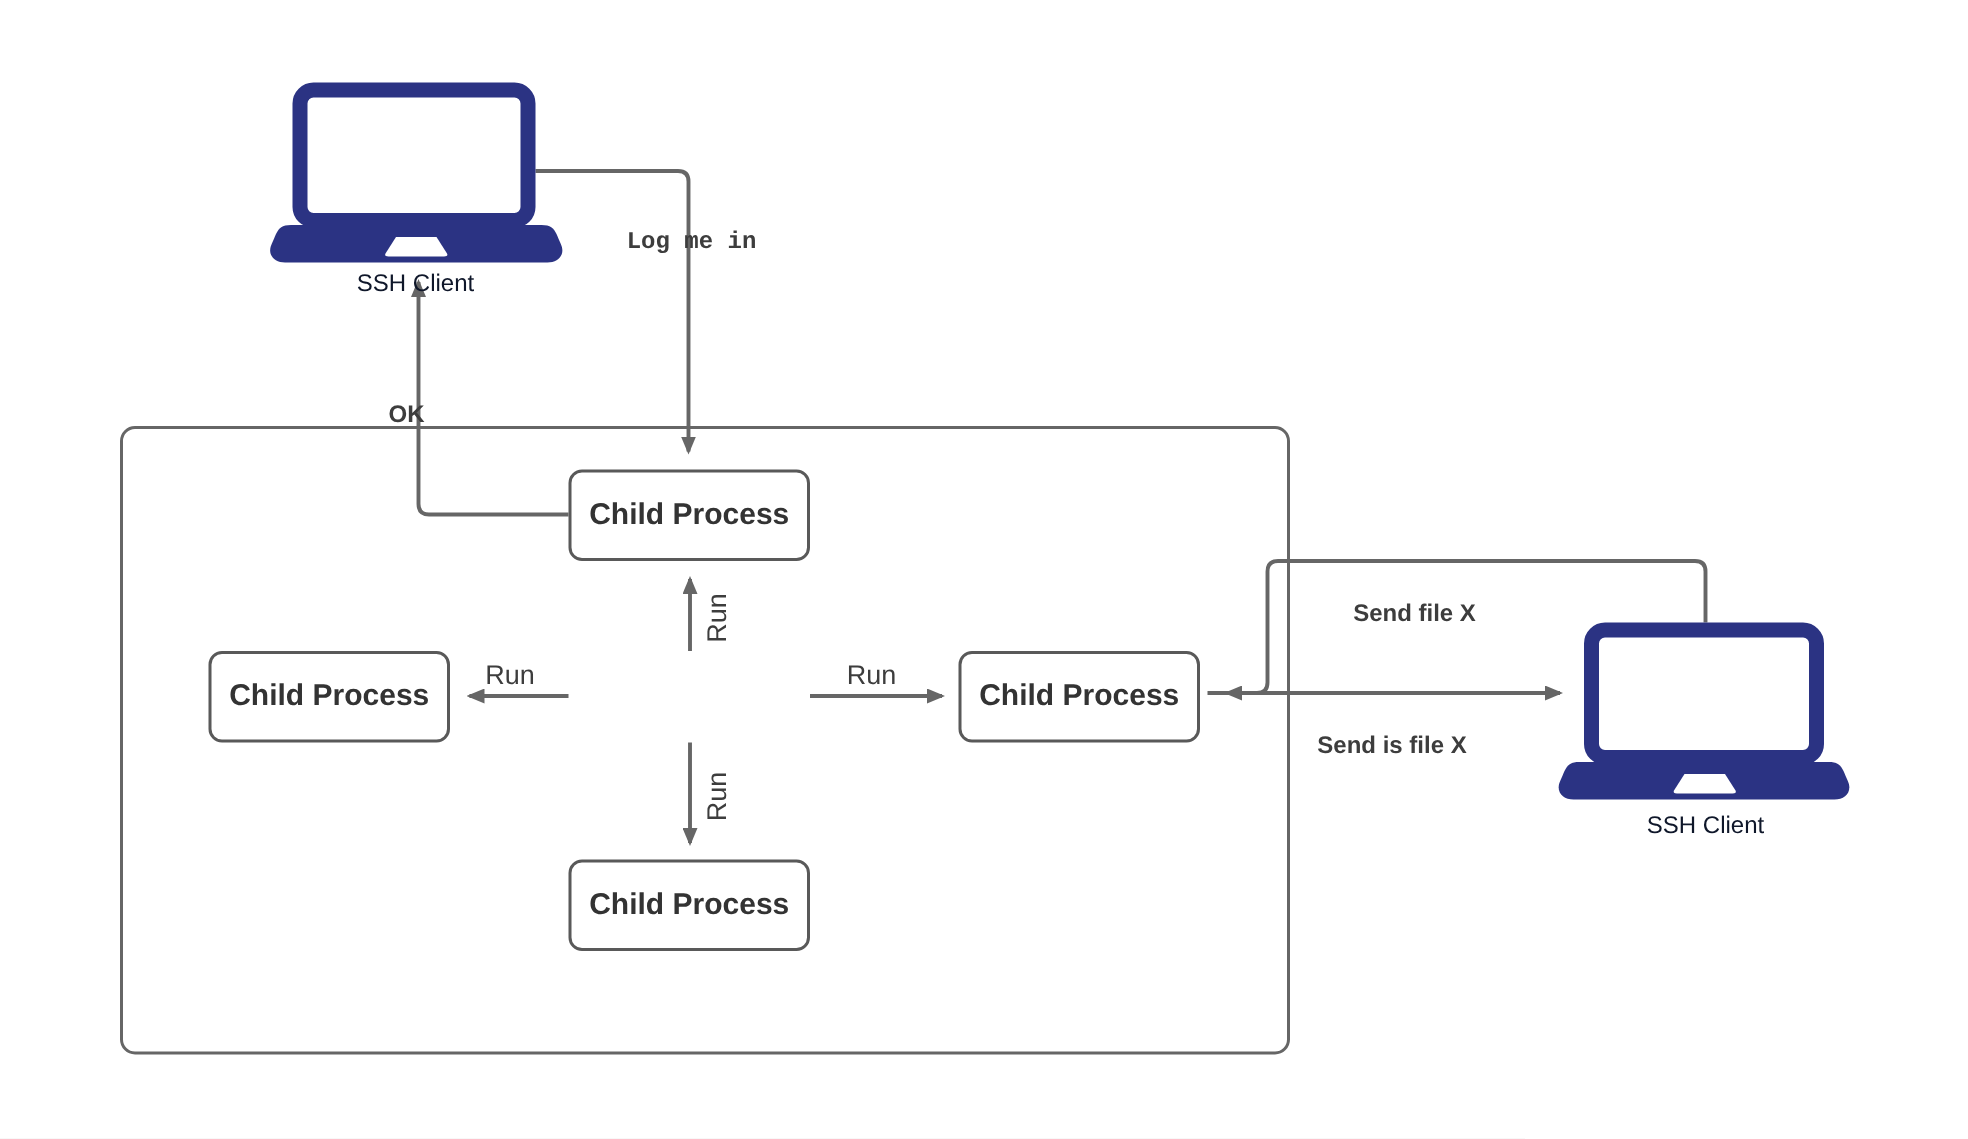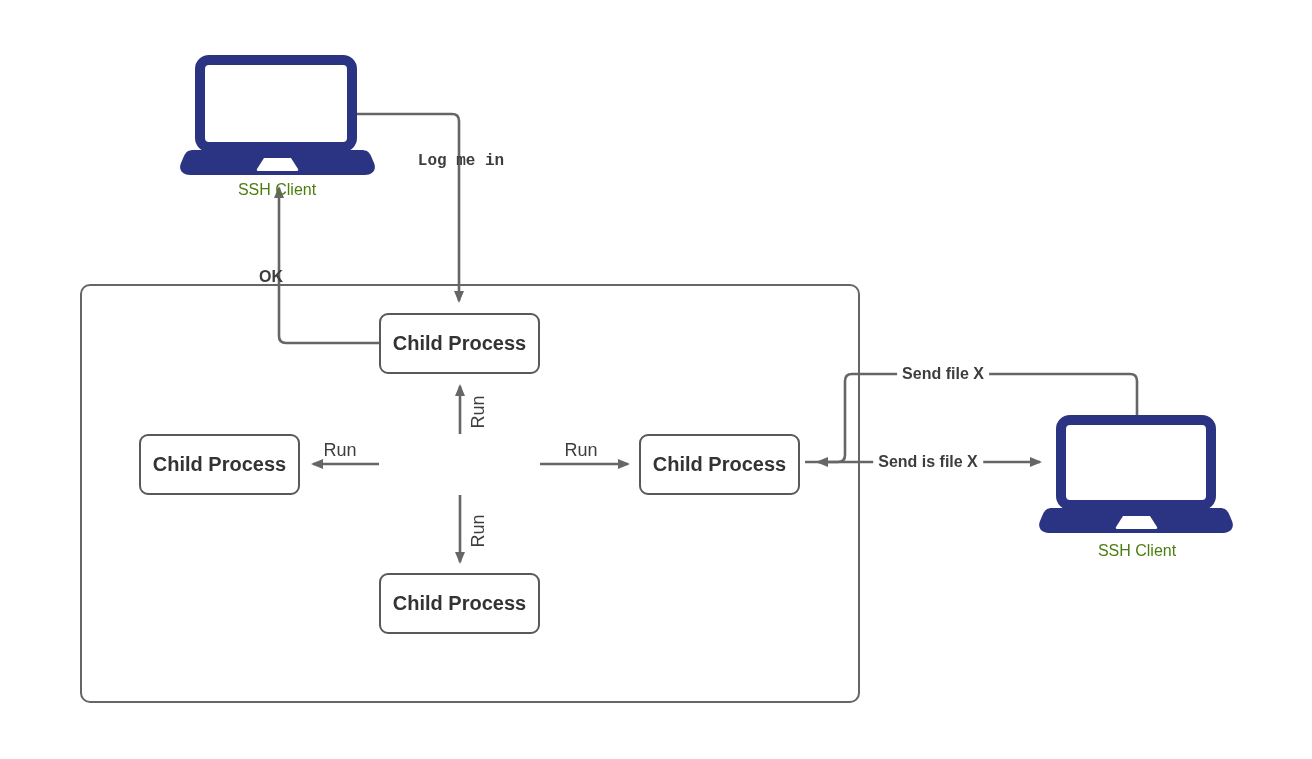--- a/index.html
+++ b/index.html
@@ -30,22 +30,22 @@
     white-space:nowrap;
     text-align:center;
   }
   .lbl {
     position:absolute; transform:translate(-50%,-50%);
     color:var(--label,#3d3d3d); white-space:nowrap;
     font-weight:bold; font-size:16px; line-height:1;
   }
   .lbl.regular { font-weight:normal; font-size:18px; }
   .lbl.vertical { transform:translate(-50%,-50%) rotate(-90deg); }
-  .lbl.bg { background:var(--background,#fff); padding:0 5px; }
-  .client-label { font-weight:normal; font-size:16px; color:#4d7c0f; }
+  .lbl.bg { background:var(--background,#fff); padding:0 5px;margin-top:36px; }
+  .client-label { font-weight:normal; font-size:16px; color:#0f172a; }
 </style>
 </head>
 <body>
 
 <div id="stage">
 
   <svg id="wires" viewBox="0 0 1312 759">
     <defs>
       <marker id="arrow" viewBox="0 0 12 10" markerWidth="12" markerHeight="10" refX="10" refY="5" orient="auto" markerUnits="userSpaceOnUse">
         <path class="arrowhead" d="M0,0 L12,5 L0,10 Z"></path>

